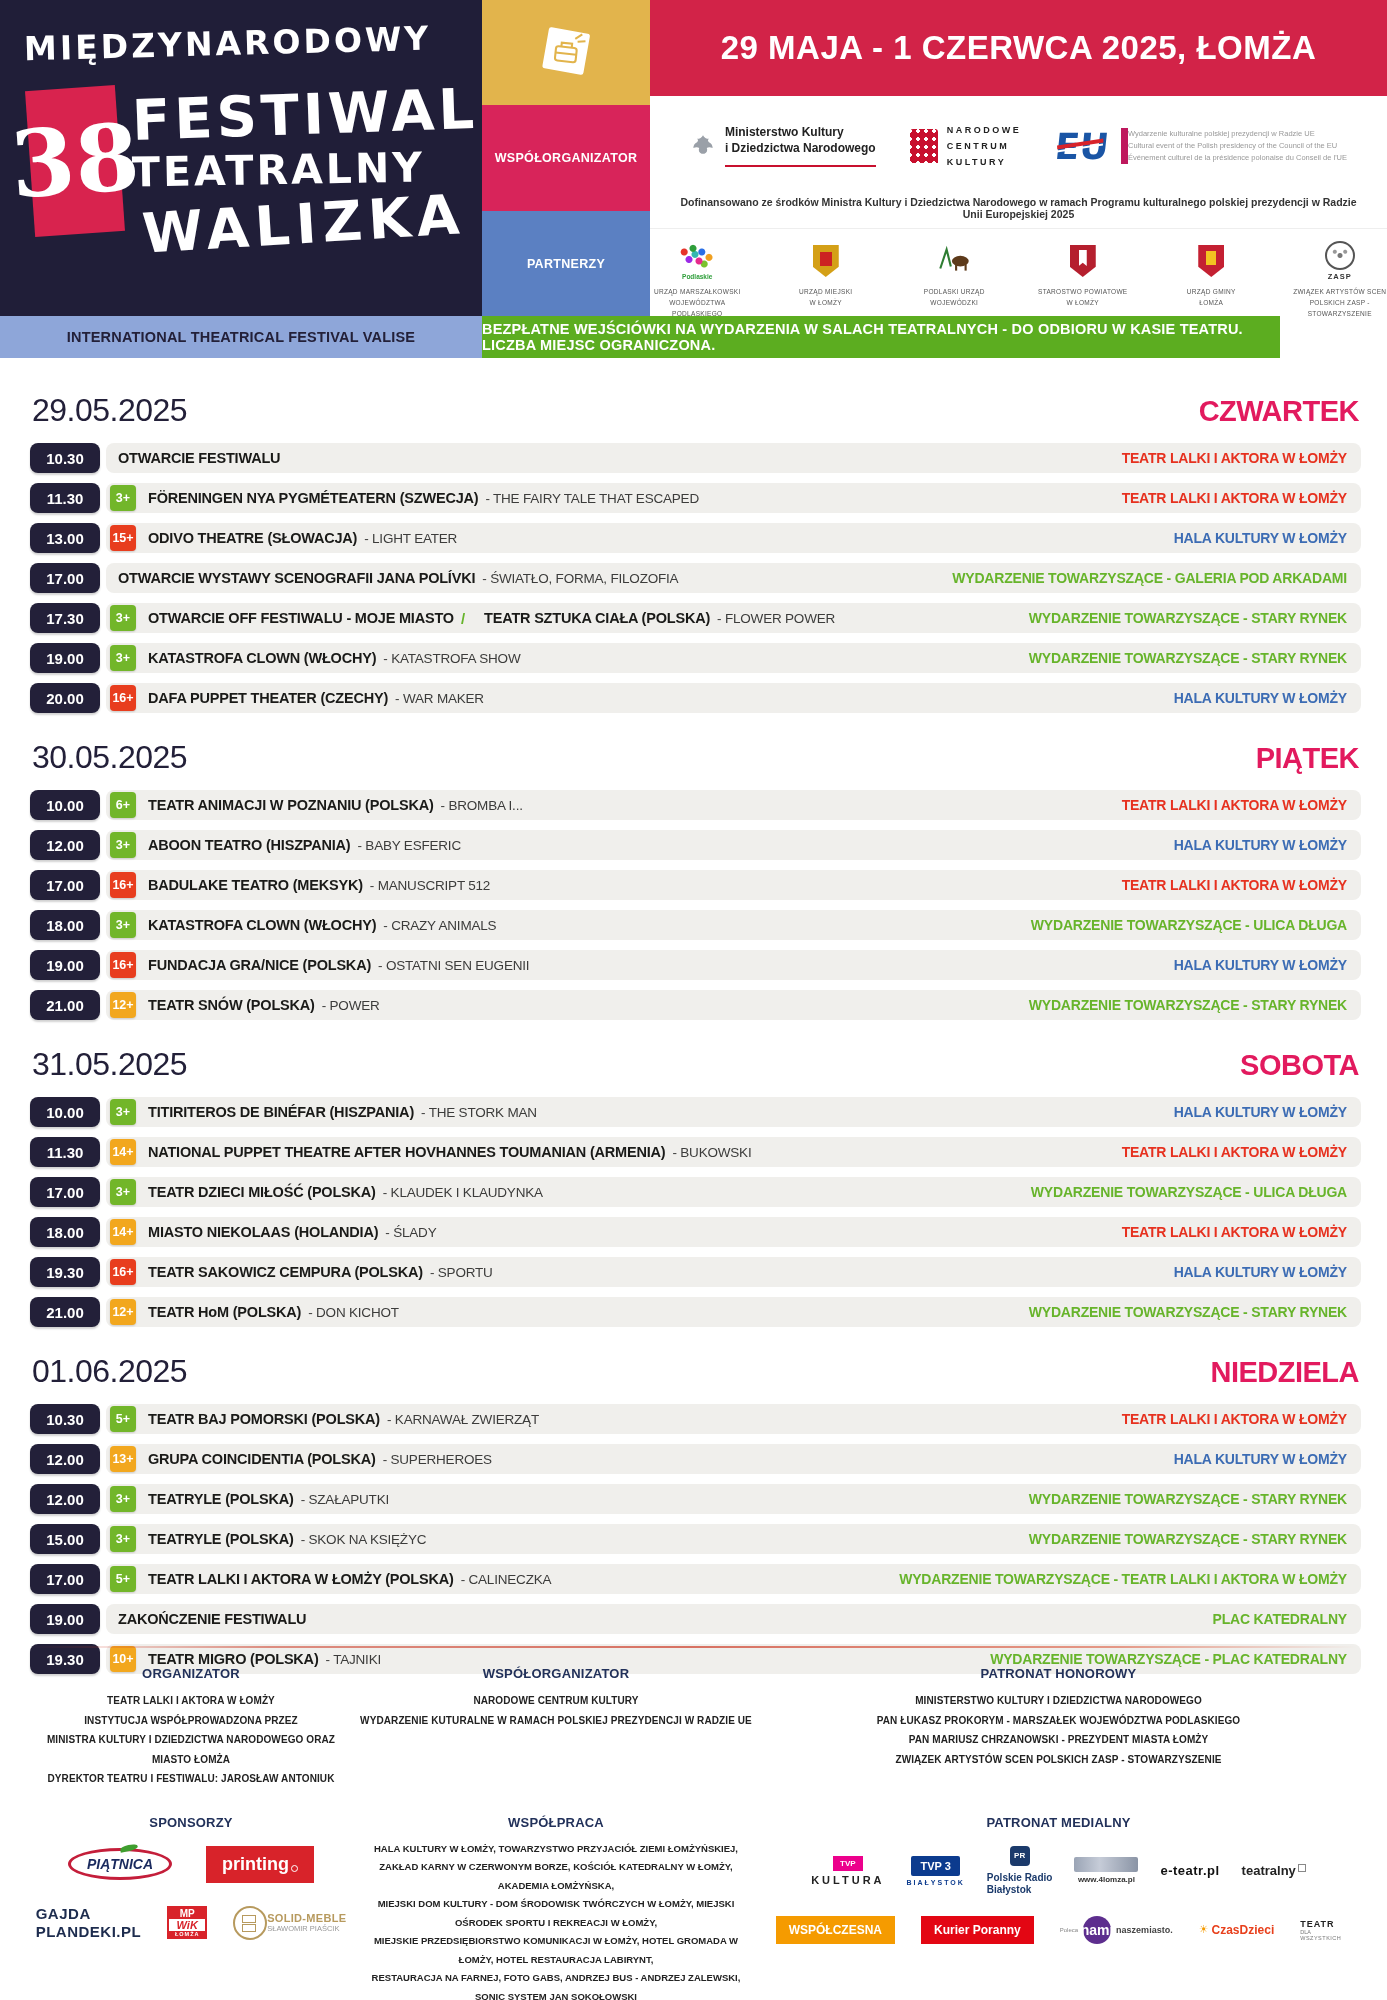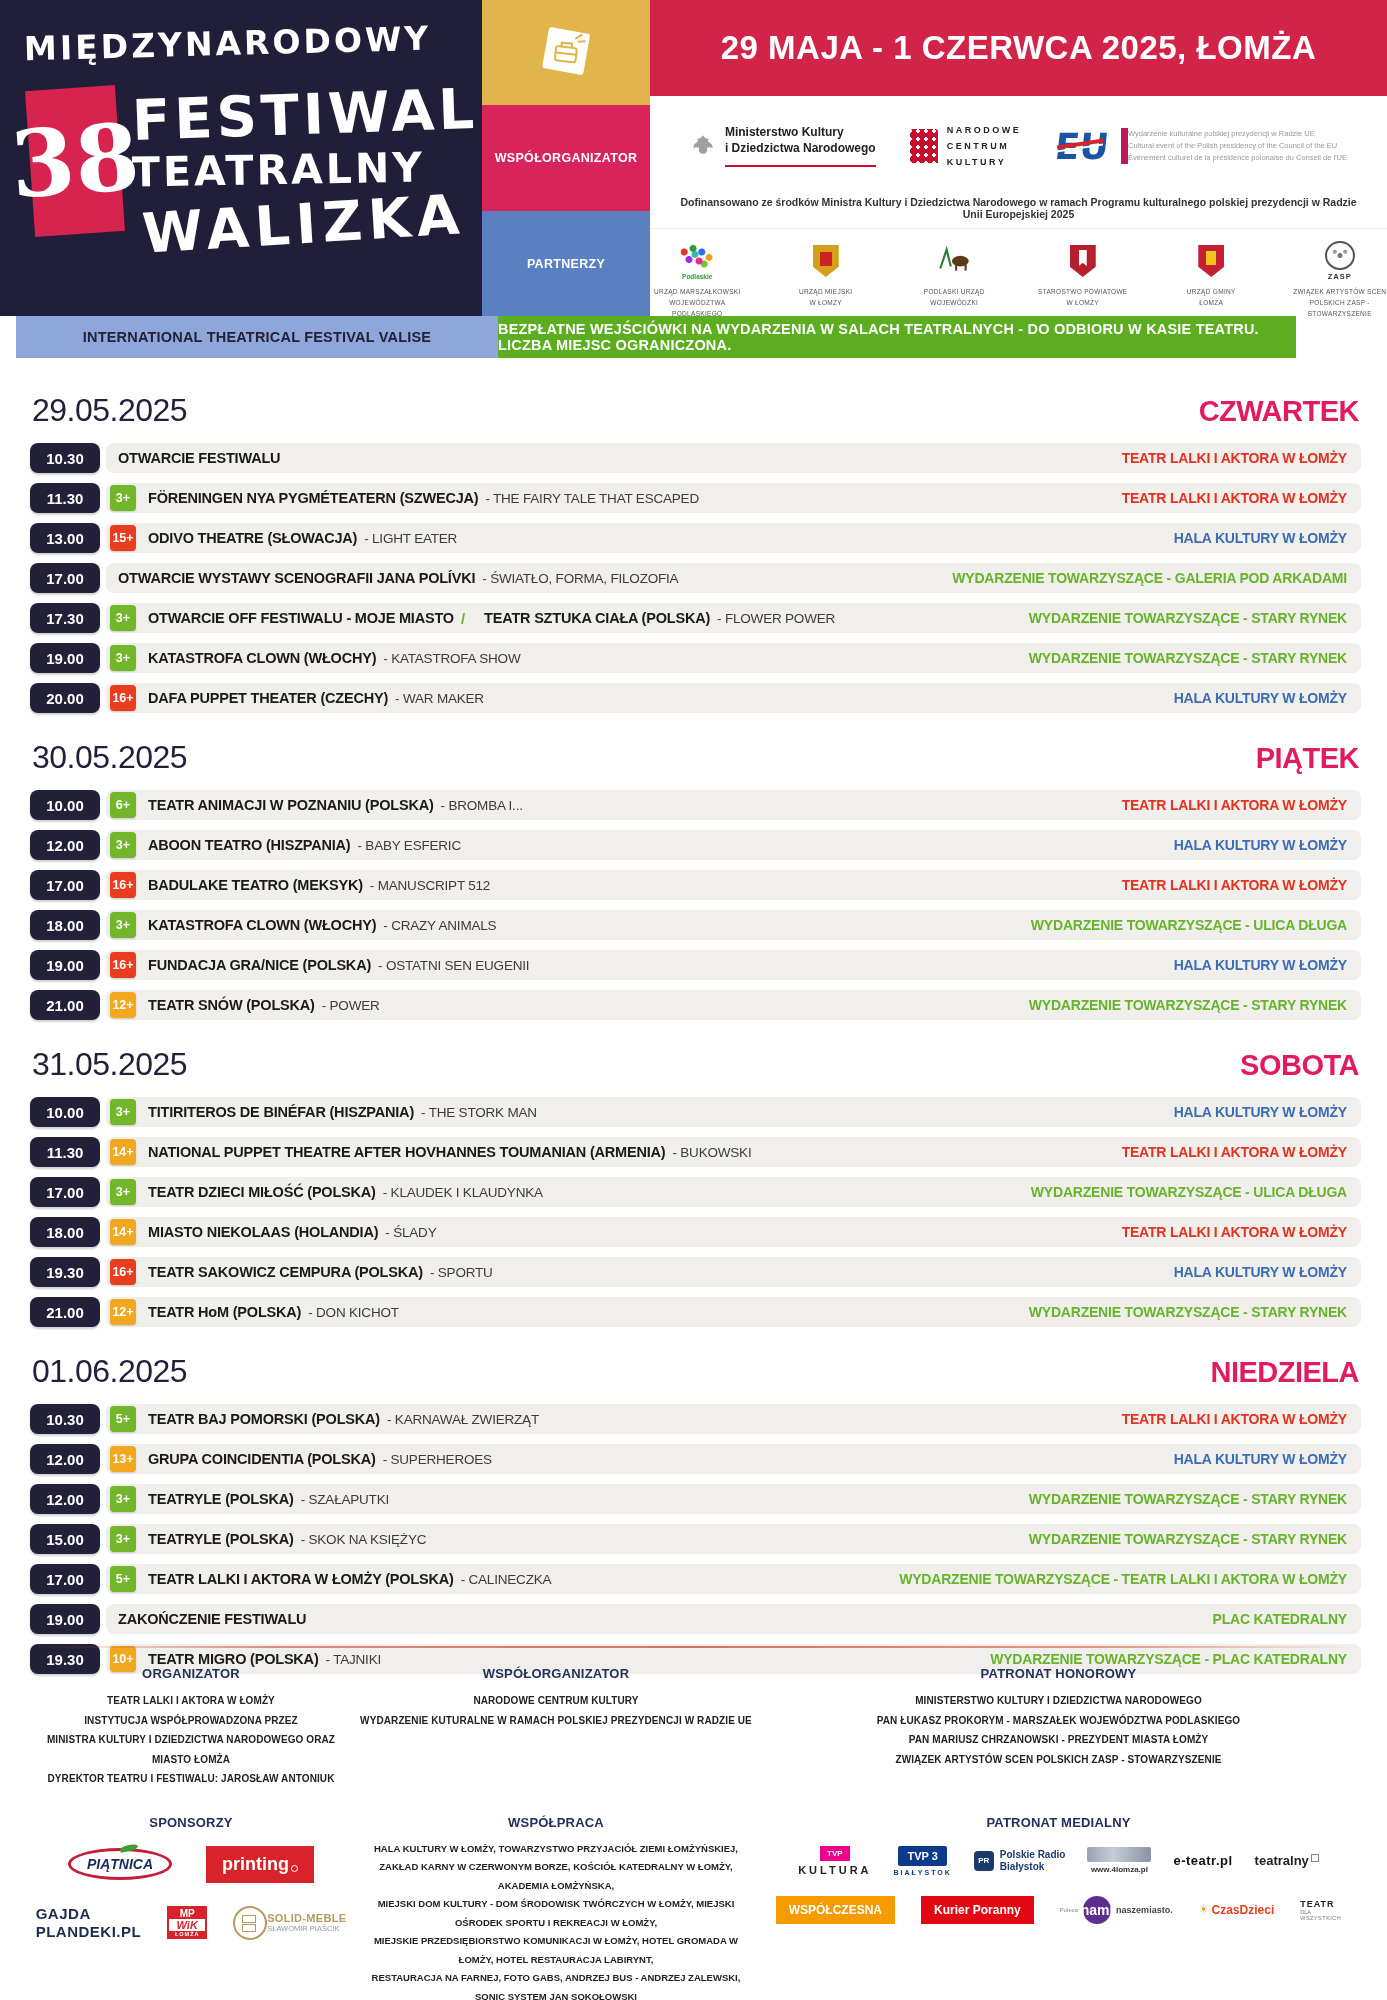--- a/index.html
+++ b/index.html
@@ -64,21 +64,21 @@
   .sh-red::after{content:"";position:absolute;left:9px;top:5px;width:8px;height:16px;background:#fff;clip-path:polygon(0 0,100% 0,100% 100%,50% 80%,0 100%);}
   .sh-red2{background:#c42032;position:relative;}
   .sh-red2::after{content:"";position:absolute;left:8px;top:6px;width:10px;height:14px;background:#f3c421;}
   .zasp-circ{width:26px;height:26px;border-radius:50%;border:2px solid #555;background:
       radial-gradient(circle at 50% 50%,#777 2px,transparent 3px),
       radial-gradient(circle at 30% 35%,#999 1.5px,transparent 2.5px),
       radial-gradient(circle at 70% 35%,#999 1.5px,transparent 2.5px);}
   .zasp-label{font-size:7.5px;font-weight:700;color:#333;letter-spacing:1px;margin-top:2px;}
 
   
-  .bars{position:absolute;left:0;top:316px;width:1280px;height:42px;display:flex;padding-left:16px;}
+  .bars{position:absolute;left:0;top:316px;width:1280px;height:42px;display:flex;}
   .bar-intl{width:482px;background:#8ea6d9;color:#232039;display:flex;align-items:center;justify-content:center;
             font-size:14.5px;font-weight:700;letter-spacing:.2px;}
   .bar-free{flex:1;background:#5cad20;color:#fff;display:flex;align-items:center;justify-content:center;
             font-size:14.5px;font-weight:700;letter-spacing:.2px;}
 
   
   .schedule{position:absolute;left:0;top:358px;width:1387px;padding:34px 26px 0 30px;box-sizing:border-box;}
   .day{margin-bottom:26px;}
   .day-head{display:flex;justify-content:space-between;align-items:baseline;margin:0 2px 14px 2px;}
   .dh-date{font-size:32px;font-weight:400;color:#232039;letter-spacing:-.5px;}
@@ -131,21 +131,21 @@
   .solid-t1{color:#b79a5e;font-weight:800;font-size:11px;letter-spacing:.3px;}
   .solid-t2{color:#999;font-size:7.5px;}
 
   .mlrow{display:flex;justify-content:center;align-items:center;gap:22px;margin-top:16px;}
   .mlrow2{display:flex;justify-content:center;align-items:center;gap:26px;margin-top:20px;}
   .ml{display:flex;flex-direction:column;align-items:center;}
   .tvpk-box{background:#ec008c;color:#fff;font-size:8px;font-weight:800;padding:3px 7px;}
   .tvpk-txt{font-size:11px;font-weight:800;color:#222;letter-spacing:3px;margin-top:3px;}
   .tvp3-box{background:#0c3b8e;color:#fff;font-size:11px;font-weight:800;padding:4px 9px;border-radius:2px;}
   .tvp3-txt{font-size:7px;font-weight:800;color:#0c3b8e;letter-spacing:2px;margin-top:3px;}
-  .radio{flex-direction:row;gap:6px;}
+  .radio{flex-direction:column;gap:6px;}
   .radio-icon{width:20px;height:20px;background:#1b3a6b;border-radius:4px;color:#fff;font-size:8px;font-weight:800;
               display:flex;align-items:center;justify-content:center;}
   .radio-txt{text-align:left;font-size:10px;font-weight:700;color:#1b3a6b;line-height:1.2;}
   .strip4{width:64px;height:15px;background:linear-gradient(90deg,#9aa4b5,#c6ccd8 40%,#8a94a5);border-radius:2px;}
   .txt4{font-size:8px;font-weight:700;color:#333;margin-top:3px;}
   .eteatr{font-size:13px;font-weight:800;color:#111;letter-spacing:.5px;flex-direction:row;}
   .teatralny{flex-direction:row;align-items:flex-start;gap:2px;}
   .teatralny-t{font-size:13px;font-weight:700;color:#222;}
   .teatralny-box{width:6px;height:6px;border:1.5px solid #888;margin-top:1px;}
   .wspolcz{background:#f59b00;color:#fff;font-weight:800;font-size:12px;padding:7px 13px;}

